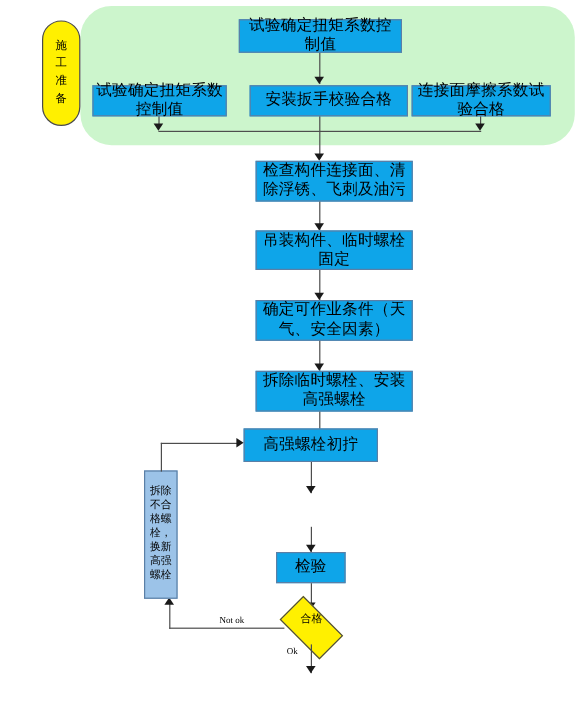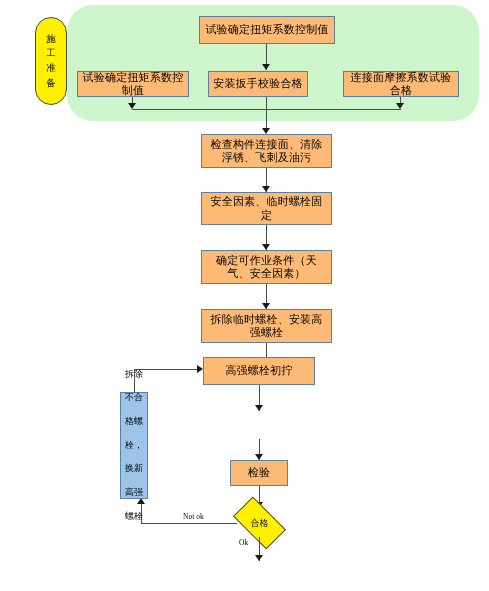--- a/index.html
+++ b/index.html
@@ -22,27 +22,27 @@
     position:absolute;
     box-sizing:border-box;
     display:flex;
     align-items:center;
     justify-content:center;
     text-align:center;
     color:#000000;
     line-height:1.22;
   }
   .proc{
-    background:#fdba74;
+    background:#0ea5e9;
     border:1px solid #5B7FA6;
-    font-size:11px;
+    font-size:13px;
     letter-spacing:.2px;
     padding:1px 2px;
   }
-  .proc.pad{padding:4px 4px;}
+  .proc.pad{padding:4px 4px;margin-left:12px;}
 
   
   .proc-vert{
     background:#9CC3E8;
     border:1px solid #5B7FA6;
     font-size:9px;
     line-height:1.30;
     padding:3px 2px;
     align-items:flex-start;
   }
@@ -62,21 +62,21 @@
   .terminator-green{
     background:#00E400;
     border:1px solid #0a5f0a;
     border-radius:18px;
     font-size:9.5px;
   }
 
   
   .decision{
     position:absolute;
-    display:flex;align-items:center;justify-content:center;
+    display:flex;align-items:flex-start;justify-content:center;
   }
   .decision .dshape{
     position:absolute;inset:0;
     background:#FFF000;
     border:1px solid #4a4a4a;
     transform:rotate(45deg);
   }
   .decision .dlabel{
     position:relative;z-index:2;
     font-size:9px;color:#000;
@@ -127,21 +127,21 @@
     <span>试验确定扭矩系数控制值</span>
   </div>
 
   <div class="ln v" style="left:266px;top:44px;height:26px;"></div>
   <div class="arrow down" style="left:262px;top:64px;"></div>
 
   <div class="node proc" style="left:77px;top:71px;width:112px;height:26px;">
     <span>试验确定扭矩系数控制值</span>
   </div>
 
-  <div class="node proc" style="left:208px;top:71px;width:100px;height:26px;">
+  <div class="node proc" style="left:208px;top:71px;width:132px;height:26px;">
     <span>安装扳手校验合格</span>
   </div>
 
   <div class="node proc" style="left:343px;top:71px;width:116px;height:26px;">
     <span>连接面摩擦系数试验合格</span>
   </div>
 
   <div class="ln v" style="left:132px;top:97px;height:9px;"></div>
   <div class="arrow down" style="left:128px;top:103px;"></div>
 
@@ -154,21 +154,21 @@
   <div class="arrow down" style="left:262px;top:128px;"></div>
 
   <div class="node proc pad" style="left:201px;top:134px;width:131px;height:34px;">
     <span>检查构件连接面、清除浮锈、飞刺及油污</span>
   </div>
 
   <div class="ln v" style="left:266px;top:168px;height:24px;"></div>
   <div class="arrow down" style="left:262px;top:186px;"></div>
 
   <div class="node proc pad" style="left:201px;top:192px;width:131px;height:33px;">
-    <span>安全因素、临时螺栓固定</span>
+    <span>吊装构件、临时螺栓固定</span>
   </div>
 
   <div class="ln v" style="left:266px;top:225px;height:25px;"></div>
   <div class="arrow down" style="left:262px;top:244px;"></div>
 
   <div class="node proc pad" style="left:201px;top:250px;width:131px;height:34px;">
     <span>确定可作业条件（天气、安全因素）</span>
   </div>
 
   <div class="ln v" style="left:266px;top:284px;height:25px;"></div>
@@ -210,21 +210,21 @@
 
   <div class="node terminator-green" style="left:214px;top:561px;width:88px;height:24px;margin-top:32px;">
     <span>工序交接</span>
   </div>
 
   <div class="ln h" style="left:141px;top:523px;width:96px;"></div>
   <div class="edge-label" style="left:183px;top:512px;">Not ok</div>
   <div class="ln v" style="left:141px;top:503px;height:21px;"></div>
   <div class="arrow up" style="left:137px;top:498px;"></div>
 
-  <div class="node proc-vert" style="left:120px;top:392px;width:28px;height:107px;flex-direction:column;justify-content:center;gap:12px;">
+  <div class="node proc-vert" style="left:120px;top:392px;width:28px;height:107px;flex-direction:column;justify-content:center;">
     <span>拆除</span>
     <span>不合</span>
     <span>格螺</span>
     <span>栓，</span>
     <span>换新</span>
     <span>高强</span>
     <span>螺栓</span>
   </div>
 
   <div class="ln v" style="left:134px;top:369px;height:24px;"></div>

